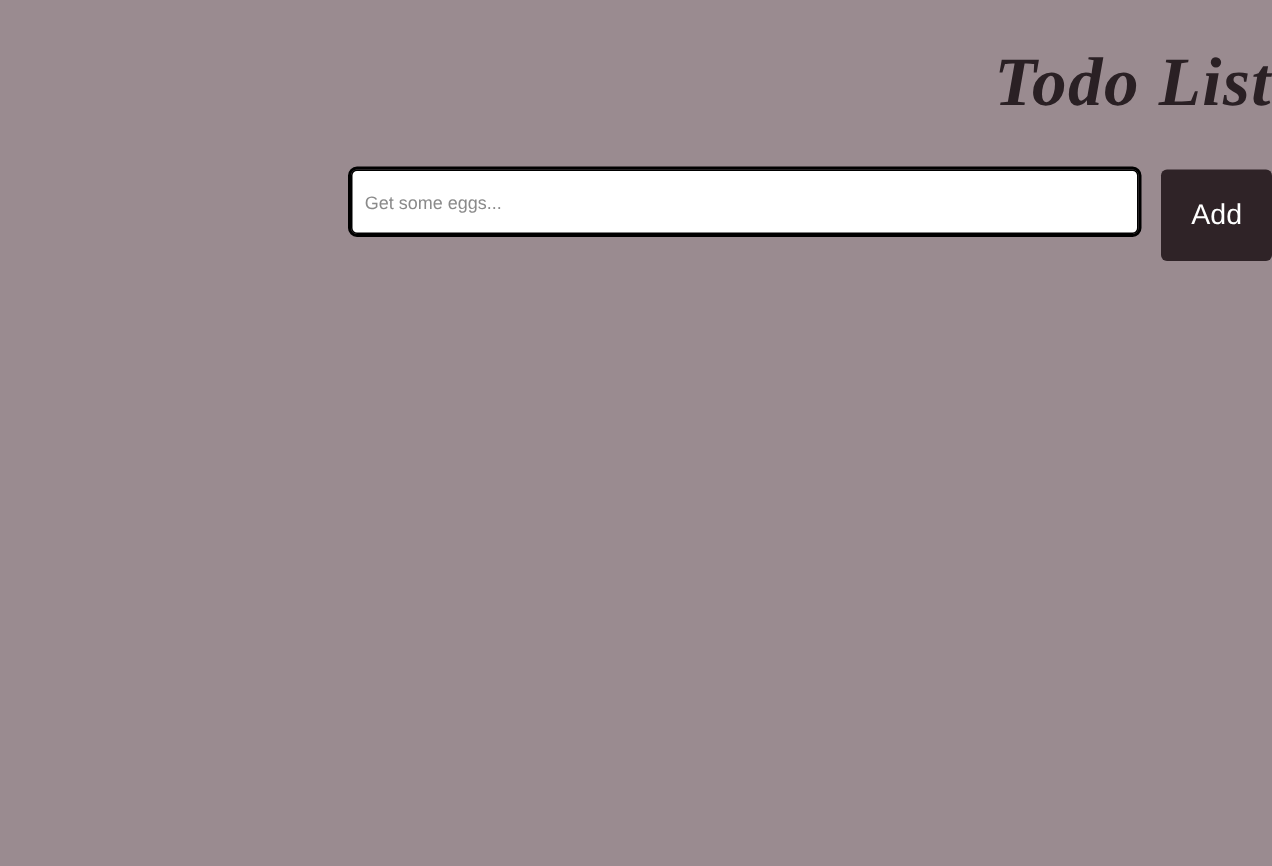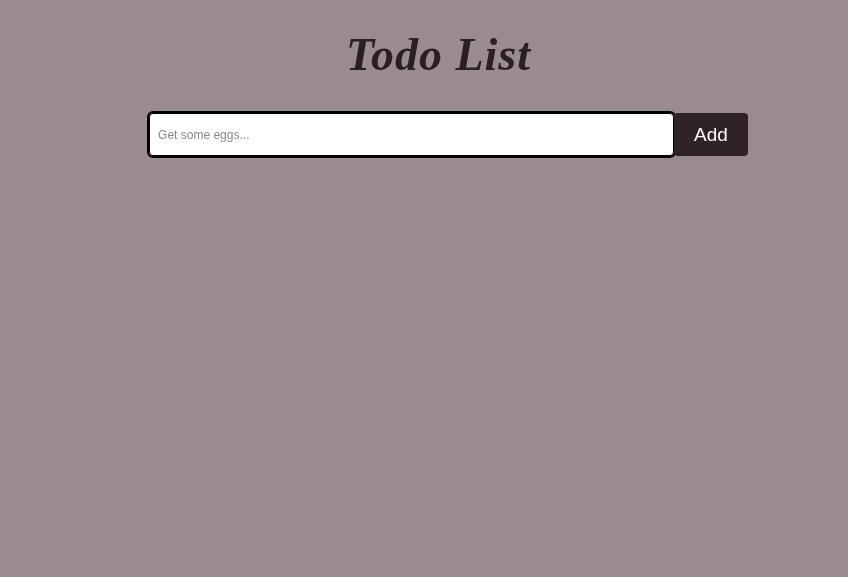--- a/index.html
+++ b/index.html
@@ -12,21 +12,21 @@
       width: 848px;
       height: 577px;
       background-color: #9a8b90;
       font-family: -apple-system, BlinkMacSystemFont, "Segoe UI", Roboto, Helvetica, Arial, sans-serif;
       overflow: hidden;
     }
 
     .container {
       display: flex;
       flex-direction: column;
-      align-items: center;
+      align-items: flex-end;
       padding-top: 28px;
       padding-left: 29px;
     }
 
     .title {
       font-family: "Brush Script MT", "Lucida Handwriting", cursive;
       font-size: 46px;
       font-weight: 700;
       font-style: italic;
       color: #2a2024;
@@ -51,29 +51,29 @@
       padding: 0 8px;
       font-size: 12px;
       color: #333333;
     }
 
     .todo-input::placeholder {
       color: #8a8a8a;
     }
 
     .add-button {
-      height: 43px;
+      height: 61px;
       padding: 0 20px;
       background-color: #2f2327;
       color: #ffffff;
       border: none;
       border-radius: 4px;
       font-size: 19px;
       cursor: pointer;
-      margin-left: 0;
+      margin-left: 15px;
     }
   </style>
 </head>
 <body>
 
 <div class="container">
   <h1 class="title">Todo List</h1>
 
   <div class="input-row">
     <input type="text" class="todo-input" placeholder="Get some eggs..." style="">

